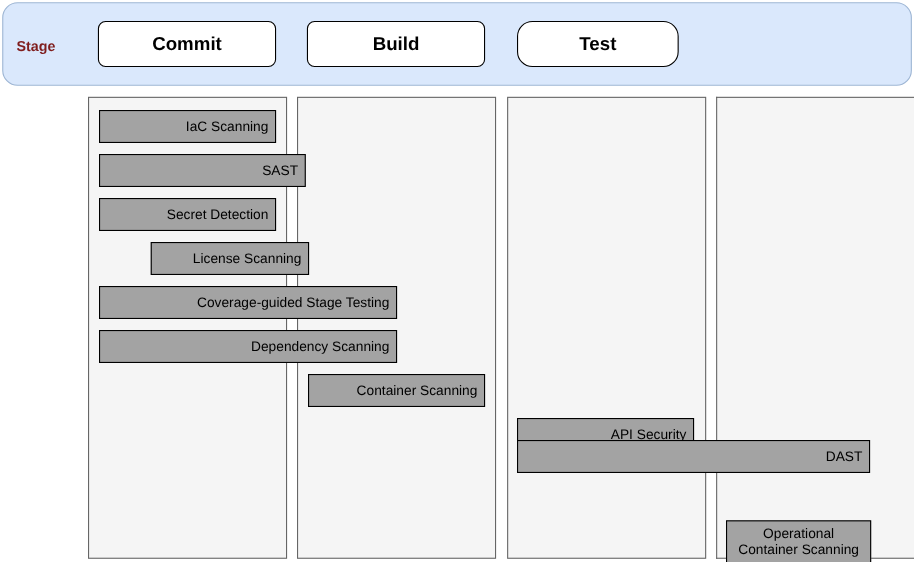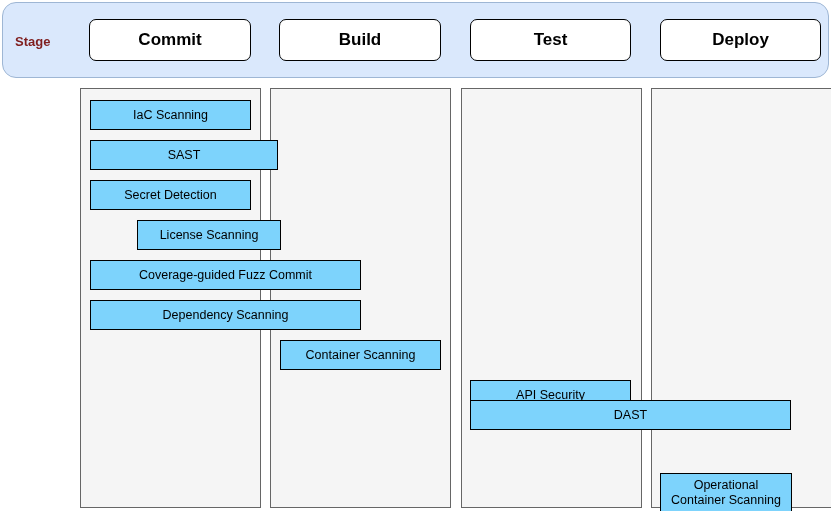--- a/index.html
+++ b/index.html
@@ -51,46 +51,46 @@
     border-radius: 7px;
     display: flex;
     align-items: center;
     justify-content: center;
     font-size: 17px;
     font-weight: bold;
     color: #000000;
   }
   .stage-box.s0 { left: 89px;  width: 162px; }
   .stage-box.s1 { left: 279px; width: 162px; }
-  .stage-box.s2 { left: 470px; width: 161px; }
+  .stage-box.s2 { left: 470px; width: 147px; border-radius: 14px; }
   .stage-box.s3 { left: 660px; width: 161px; }
 
   
   .lane {
     position: absolute;
     top: 88px;
     height: 420px;
     box-sizing: border-box;
     background: #f5f5f5;
     border: 1px solid #666666;
   }
   .lane.c0 { left: 80px;  width: 181px; }
   .lane.c1 { left: 270px; width: 181px; }
   .lane.c2 { left: 461px; width: 181px; }
   .lane.c3 { left: 651px; width: 180px; border-right: none; }
 
   
   .practice {
     position: absolute;
     box-sizing: border-box;
-    background: #7dd3fc;
+    background: #a3a3a3;
     border: 1.6px solid #000000;
     display: flex;
     align-items: center;
-    justify-content: center;
+    justify-content: flex-end;
     text-align: center;
     font-size: 12.5px;
     color: #000000;
     line-height: 15px;
     padding: 0 6px;
   }
 </style>
 </head>
 <body>
 
@@ -102,44 +102,41 @@
 
   <div class="stage-box s0">
     <span>Commit</span>
   </div>
   <div class="stage-box s1">
     <span>Build</span>
   </div>
   <div class="stage-box s2">
     <span>Test</span>
   </div>
-  <div class="stage-box s3">
-    <span>Deploy</span>
-  </div>
 
   <div class="lane c0"></div>
   <div class="lane c1"></div>
   <div class="lane c2"></div>
   <div class="lane c3"></div>
 
   <div id="practice-layer">
       <div class="practice" style="left: 90px; top: 100px; width: 161px; height: 30px;">
         <span>IaC Scanning</span>
       </div>
       <div class="practice" style="left: 90px; top: 140px; width: 188px; height: 30px;">
         <span>SAST</span>
       </div>
       <div class="practice" style="left: 90px; top: 180px; width: 161px; height: 30px;">
         <span>Secret Detection</span>
       </div>
       <div class="practice" style="left: 90px; top: 220px; width: 144px; height: 30px; margin-left: 47px;">
         <span>License Scanning</span>
       </div>
       <div class="practice" style="left: 90px; top: 260px; width: 271px; height: 30px;">
-        <span>Coverage-guided Fuzz Commit</span>
+        <span>Coverage-guided Stage Testing</span>
       </div>
       <div class="practice" style="left: 90px; top: 300px; width: 271px; height: 30px;">
         <span>Dependency Scanning</span>
       </div>
       <div class="practice" style="left: 280px; top: 340px; width: 161px; height: 30px;">
         <span>Container Scanning</span>
       </div>
       <div class="practice" style="left: 470px; top: 380px; width: 161px; height: 30px;">
         <span>API Security</span>
       </div>

